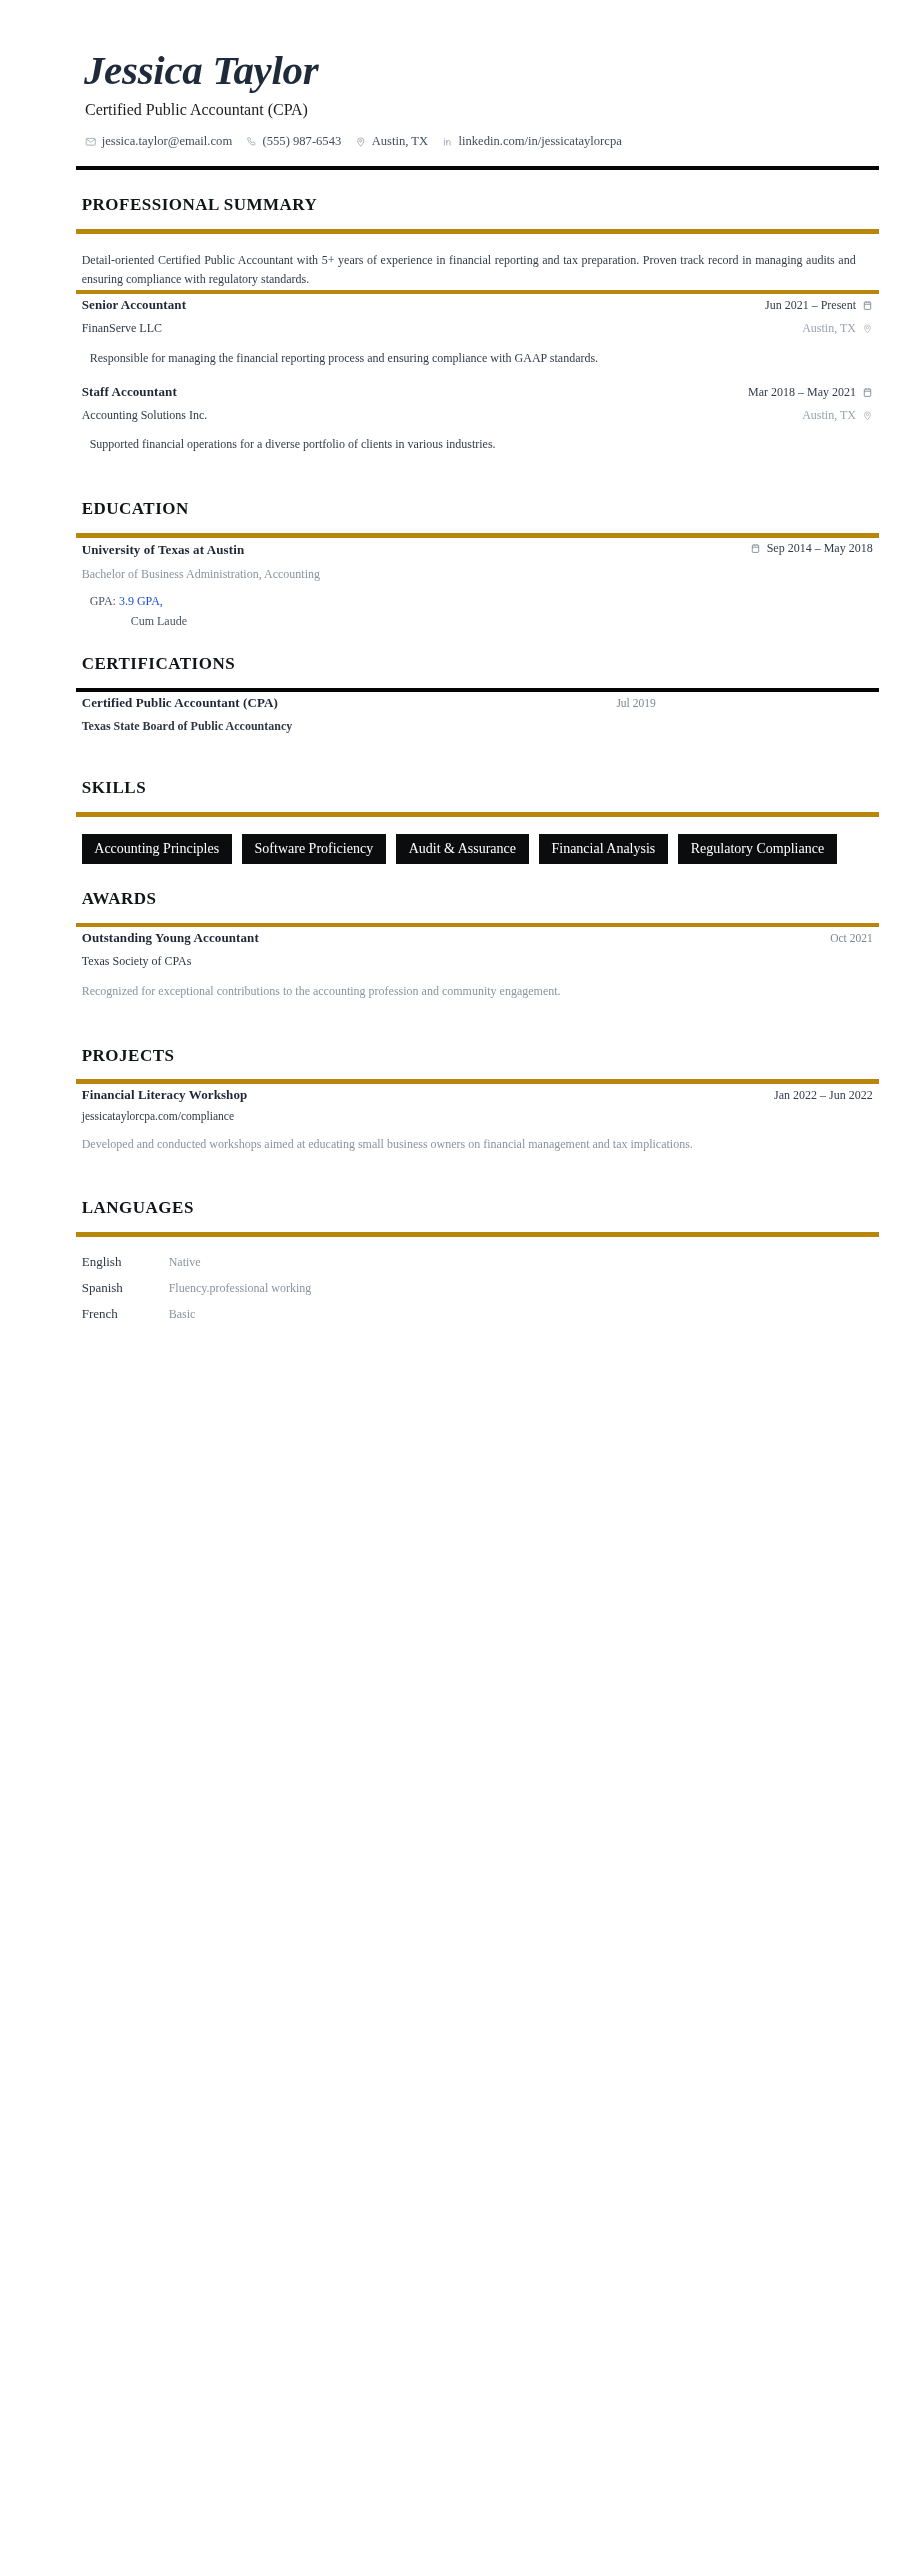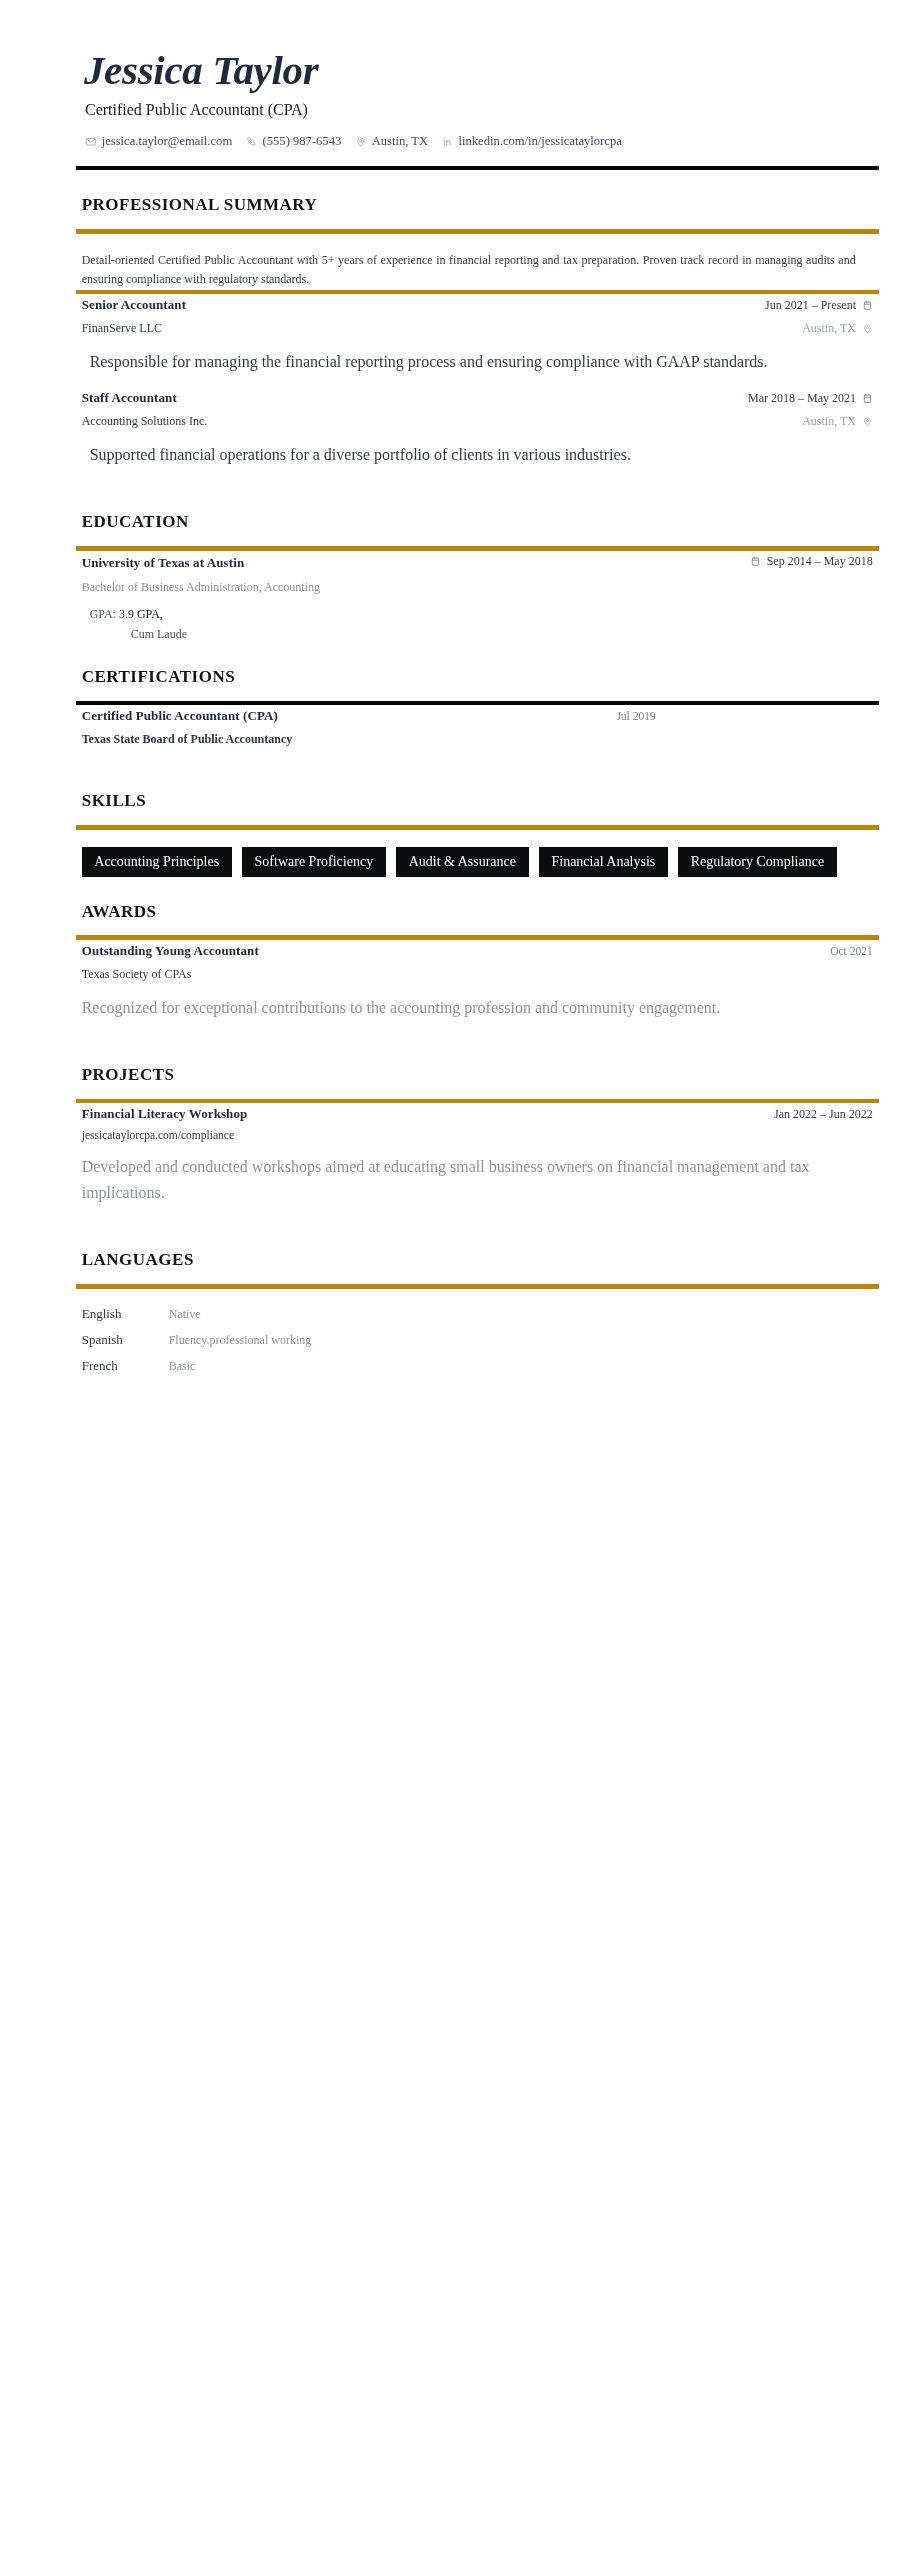--- a/index.html
+++ b/index.html
@@ -113,38 +113,38 @@
   .entry-sub-row{
     display:flex;
     justify-content:space-between;
     align-items:baseline;
     width:791px;
     margin-top:8px;
   }
   .entry-org{ font-size:12px; color:#2f3746; }
   .entry-org.bold{ font-weight:700; }
   .entry-desc{
-    font-size:16px;
+    font-size:12px;
     line-height:1.62;
     color:#333b4a;
     margin:12.6px 0 0 8px;
     width:751px;
   }
   .entry-desc.muted{ color:#8b93a0; margin-left:0; }
   .entry-link{ font-size:11.5px; color:#2f3746; margin-top:6.9px;}
 
   .ico-sm{ display:inline-flex; width:11px; height:11px; color:#6d7683; align-items:center; justify-content:center; flex:0 0 auto;}
   .ico-sm.light{ color:#aab0ba; }
   .ico-sm svg{ display:block; }
 
   
   .edu-degree{ font-size:12px; color:#8b93a0; margin-top:9.2px;}
   .edu-gpa{ font-size:12px; color:#4a5263; margin-top:12.6px; margin-left:8px;}
   .edu-gpa-label{ color:#4a5263; }
-  .edu-gpa-val{ color:#0f172a; }
+  .edu-gpa-val{ color:#1d4ed8; }
   .edu-gpa-second{ font-size:12px; color:#4a5263; margin-top:4.6px; margin-left:49px;}
 
   
   .chips{ display:flex; flex-wrap:wrap; gap:10.3px 10.3px; margin-top:17px; width:791px;}
   .chip{
     background:#0b0c0d;
     color:#ffffff;
     border-radius:0;
     padding:8px 12.6px;
     font-size:14px;

